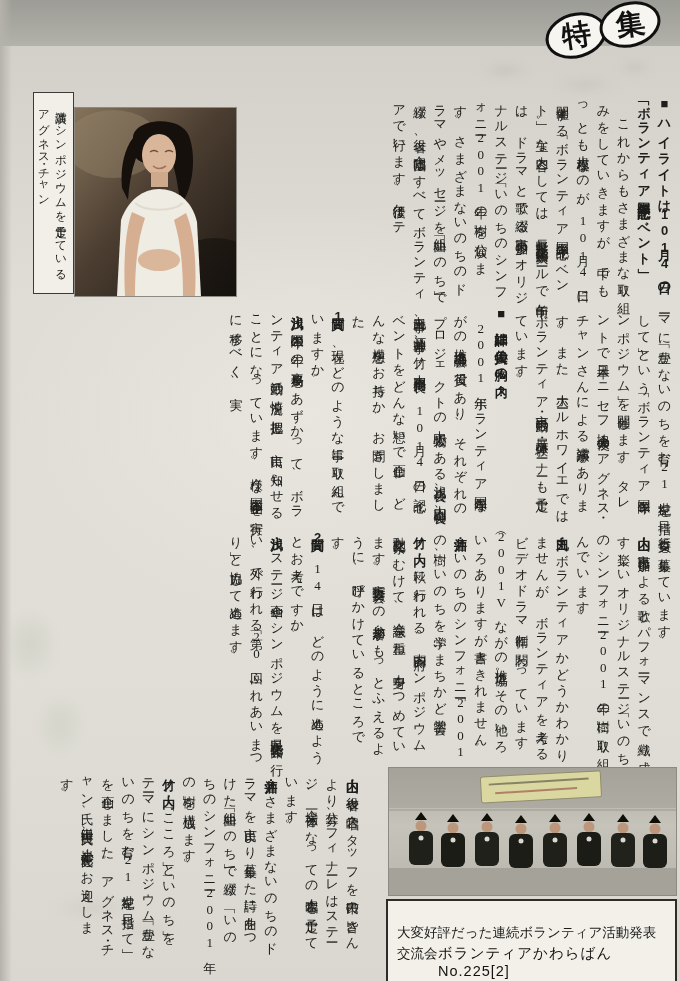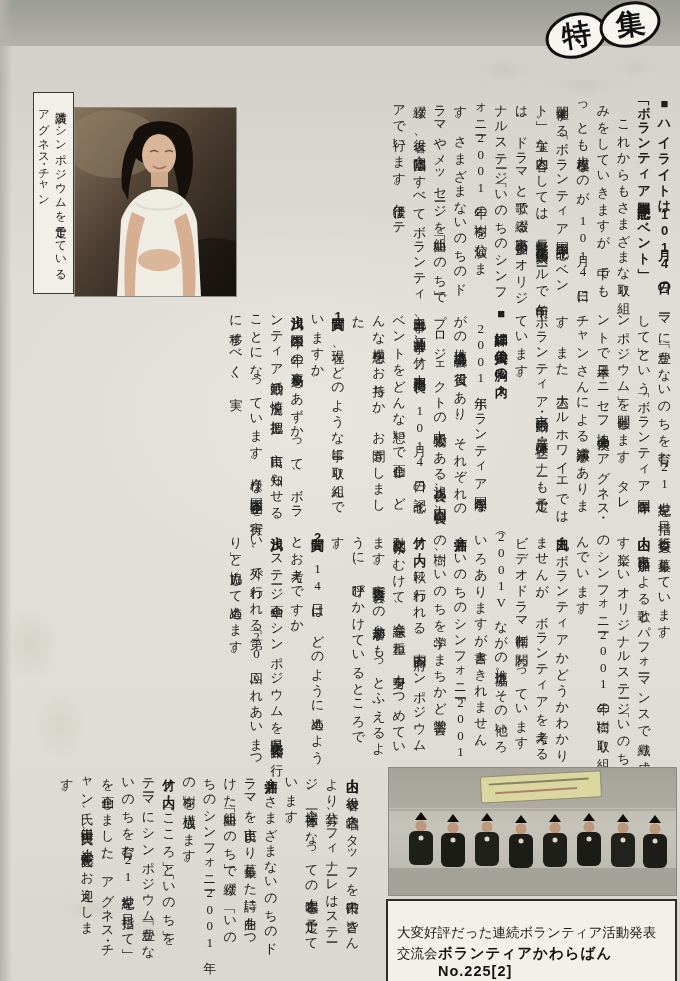--- a/index.html
+++ b/index.html
@@ -63,21 +63,21 @@
 
   
   #photo-bottom { position:absolute; left:389px; top:768px; width:287px; height:127px;
     box-shadow:0 0 0 1px #8c8a82; }
   #caption-bottom { position:absolute; left:386px; top:899px; width:291px;
     background:#f2f0e9; border:2px solid #2c2c2a; padding:22px 9px;
     font-family:"Liberation Sans","DejaVu Sans",sans-serif; font-size:13.5px;
     line-height:1.55; color:#1b1b19; }
 
   .footer { position:absolute; left:438px; top:944px; width:232px;
-    font-family:"Liberation Sans","DejaVu Sans",sans-serif; font-weight:bold;
+    font-family:"Liberation Sans","DejaVu Sans",sans-serif; font-weight:normal;
     font-size:14.5px; letter-spacing:1px; color:#121210; }
 </style>
 </head>
 <body>
 
 <div id="page">
 
   <div class="top-band"></div>
   <div class="edge-left"></div>
   <div class="ghost ghost-a"></div>

